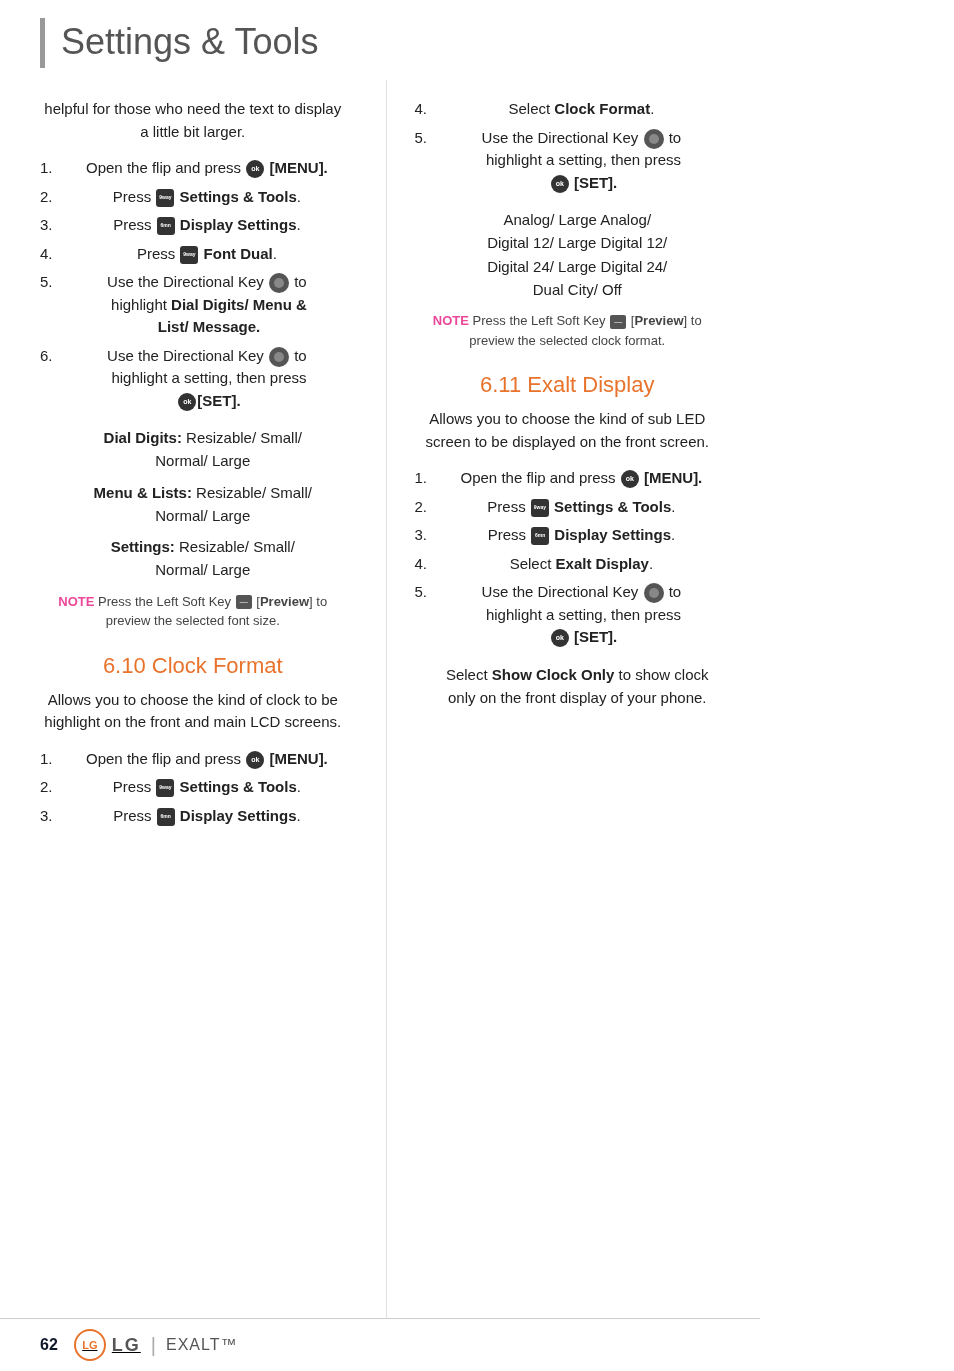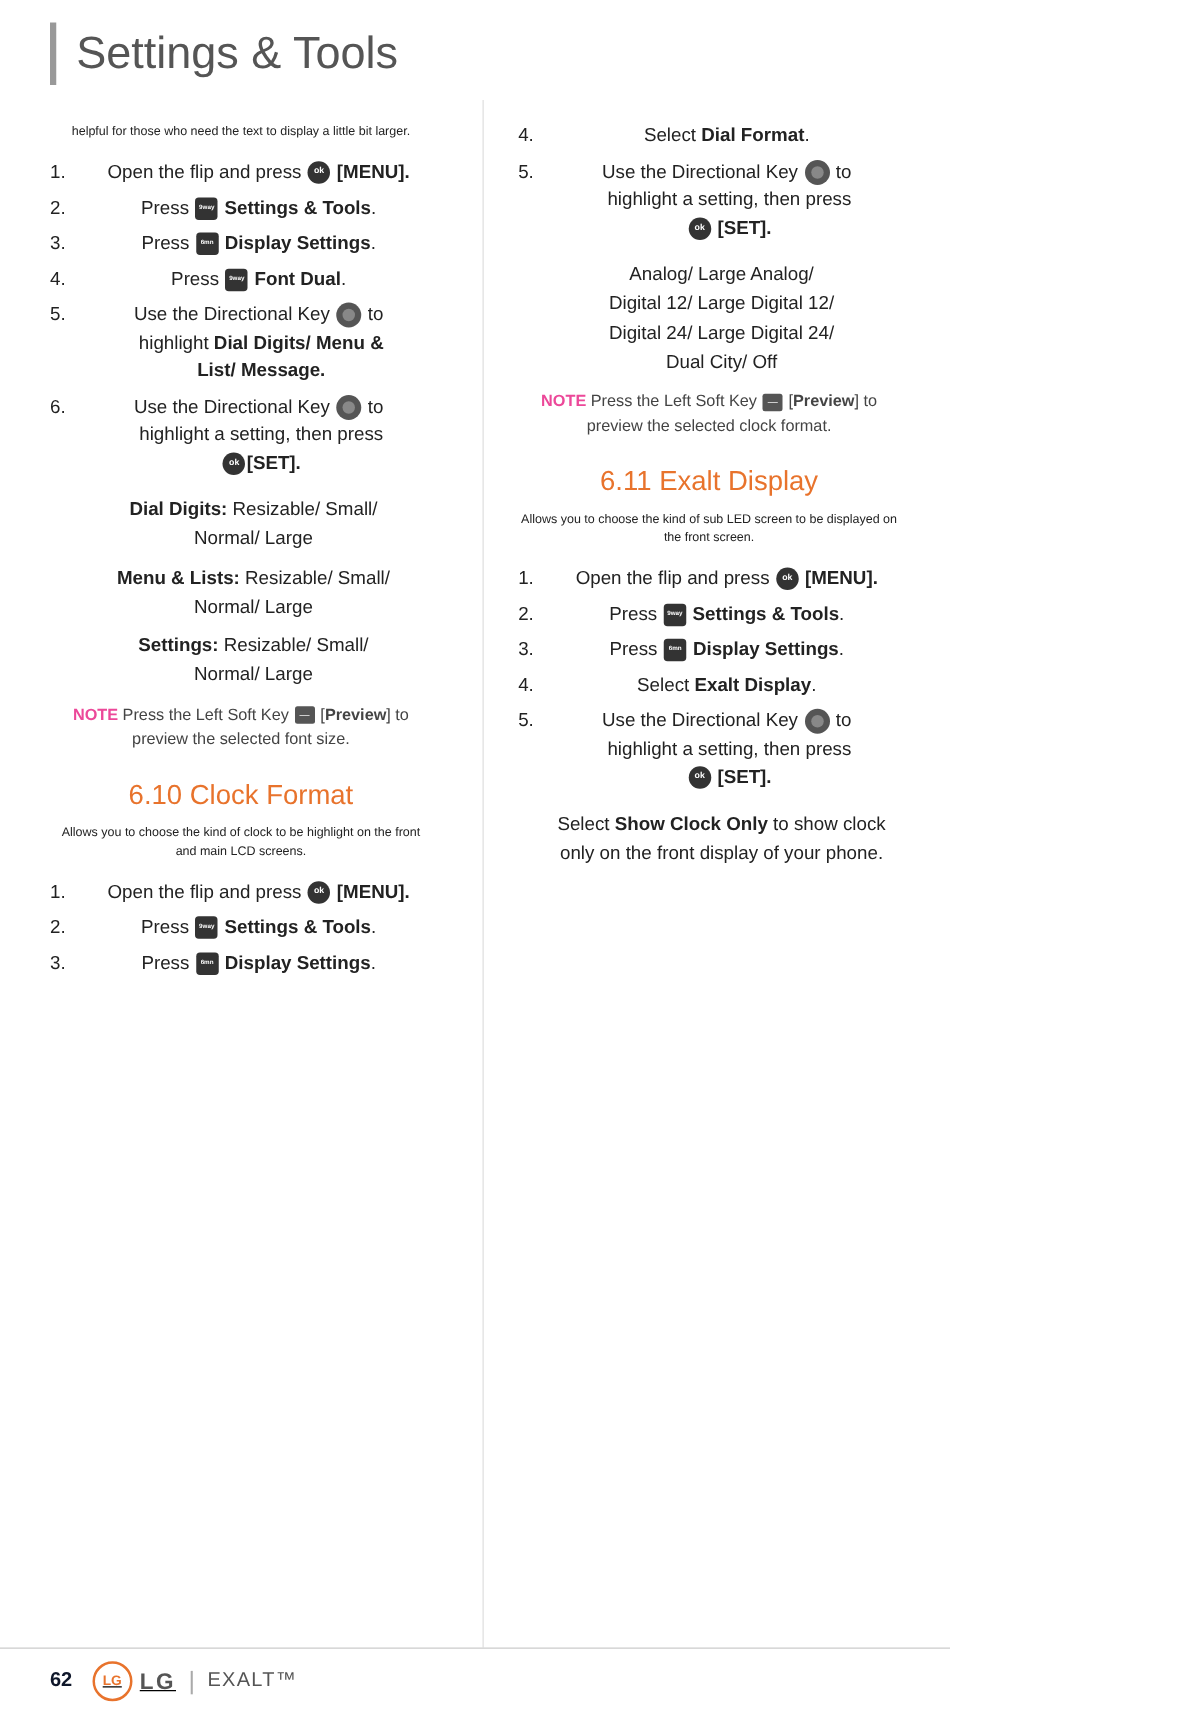--- a/index.html
+++ b/index.html
@@ -56,21 +56,21 @@
       padding-right: 10px;
     }
     .col-right {
       flex: 1;
       padding-top: 18px;
       border-left: 1px solid #e0e0e0;
       padding-left: 28px;
     }
 
     .intro-text {
-      font-size: 10px;
+      font-size: 15px;
       color: #222;
       line-height: 1.5;
       margin-bottom: 14px;
     }
 
     
     ol.steps {
       list-style: none;
       padding: 0;
       margin: 0 0 14px 0;
@@ -360,21 +360,21 @@
         </li>
       </ol>
 
     </div>
 
     <div class="col-right">
 
       <ol class="steps">
         <li>
           <span class="step-num">4.</span>
-          &nbsp;&nbsp;Select <strong>Dial Format</strong>.
+          &nbsp;&nbsp;Select <strong>Clock Format</strong>.
         </li>
         <li>
           <span class="step-num">5.</span>
           &nbsp;&nbsp;Use the Directional Key <span class="icon-dir"></span> to<br>
           &nbsp;&nbsp;&nbsp;highlight a setting, then press<br>
           &nbsp;&nbsp;&nbsp;<span class="icon-ok"></span> <strong>[SET].</strong>
         </li>
       </ol>
 
       <div class="indent-block">

